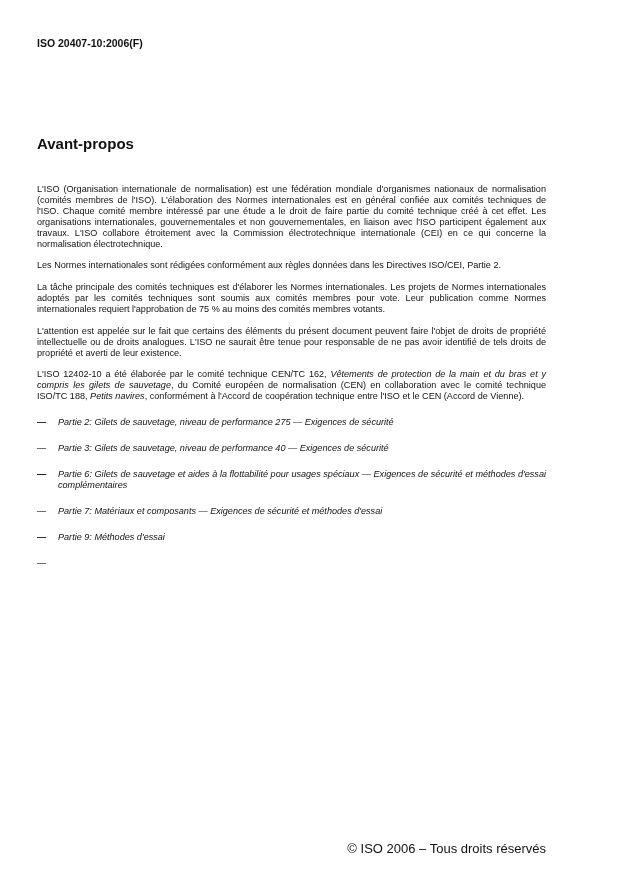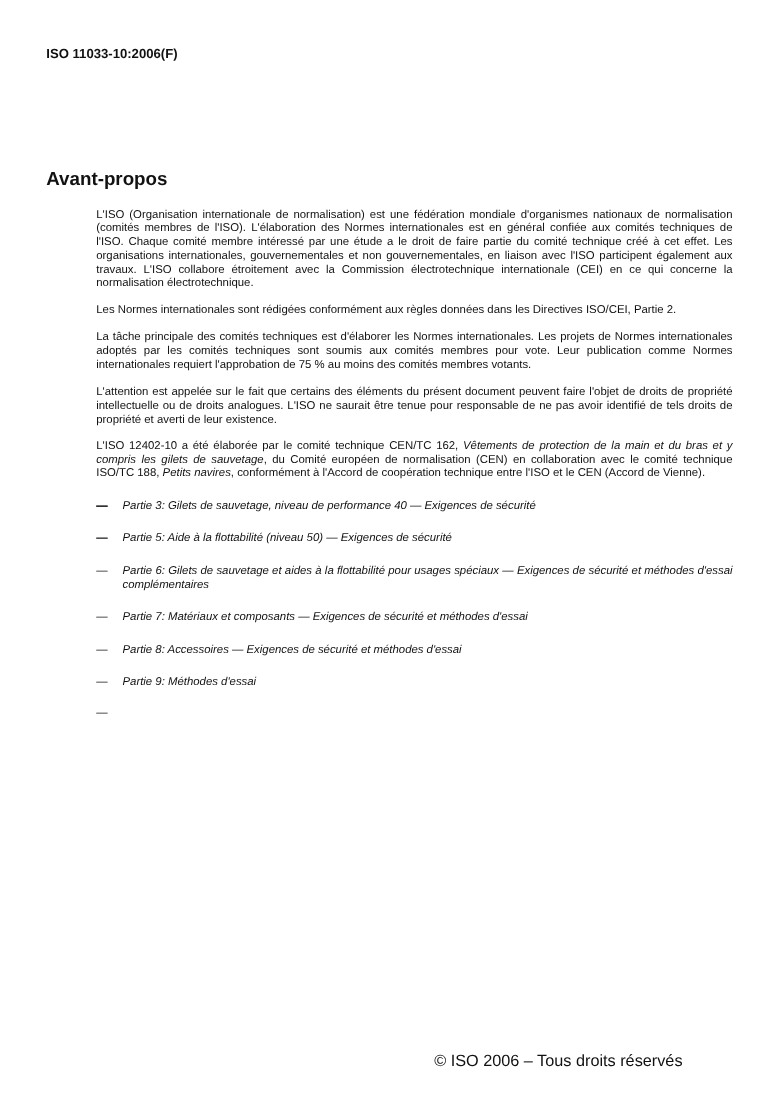--- a/index.html
+++ b/index.html
@@ -1,50 +1,50 @@
 <!DOCTYPE html>
 <html><head>
 <meta charset="utf-8">
 <style>
   html, body { margin: 0; padding: 0; background: #ffffff; }
   body { width: 619px; height: 877px; position: relative; overflow: hidden;
          font-family: "Liberation Sans", sans-serif; color: #111; }
   .header-id { position: absolute; left: 37px; top: 37px; font-size: 10.5px; font-weight: bold; }
   .heading { position: absolute; left: 37px; top: 135px; font-size: 15px; font-weight: bold; margin: 0; }
-  .content { position: absolute; left: 37px; top: 166px; width: 509px; font-size: 9.1px; line-height: 10.9px; margin-left: 40px; }
+  .content { position: absolute; left: 37px; top: 184px; width: 509px; font-size: 9.1px; line-height: 10.9px; }
   .content p { margin: 0 0 10.9px 0; text-align: justify; }
   .content p.last-left { text-align-last: left; }
   .parts { list-style: none; margin: 0; padding: 0; }
   .parts li { position: relative; padding-left: 21px; margin: 0 0 15px 0; font-style: italic; text-align: justify; }
   .parts li .dash { position: absolute; left: 0; top: 0; font-style: normal; }
   .footer-page { position: absolute; left: 37px; top: 888px; font-size: 9px; font-family: Liberation Mono, monospace; }
   .footer-copy { position: absolute; right: 73px; top: 841px; font-size: 13px; }
 </style>
 </head>
 <body>
 
-<div class="header-id">ISO 11033-10:2006(F)</div>
+<div class="header-id">ISO 20407-10:2006(F)</div>
 
 <h1 class="heading">Avant-propos</h1>
 
 <div class="content">
   <p class="last-left">L'ISO (Organisation internationale de normalisation) est une fédération mondiale d'organismes nationaux de normalisation (comités membres de l'ISO). L'élaboration des Normes internationales est en général confiée aux comités techniques de l'ISO. Chaque comité membre intéressé par une étude a le droit de faire partie du comité technique créé à cet effet. Les organisations internationales, gouvernementales et non gouvernementales, en liaison avec l'ISO participent également aux travaux. L'ISO collabore étroitement avec la Commission électrotechnique internationale (CEI) en ce qui concerne la normalisation électrotechnique.</p>
   <p class="last-left">Les Normes internationales sont rédigées conformément aux règles données dans les Directives ISO/CEI, Partie 2.</p>
   <p class="last-left">La tâche principale des comités techniques est d'élaborer les Normes internationales. Les projets de Normes internationales adoptés par les comités techniques sont soumis aux comités membres pour vote. Leur publication comme Normes internationales requiert l'approbation de 75 % au moins des comités membres votants.</p>
   <p class="last-left">L'attention est appelée sur le fait que certains des éléments du présent document peuvent faire l'objet de droits de propriété intellectuelle ou de droits analogues. L'ISO ne saurait être tenue pour responsable de ne pas avoir identifié de tels droits de propriété et averti de leur existence.</p>
   <p class="last-left"><span>L'ISO 12402-10 a été élaborée par le comité technique CEN/TC 162, </span><i>Vêtements de protection de la main et du bras et y compris les gilets de sauvetage</i><span>, du Comité européen de normalisation (CEN) en collaboration avec le comité technique ISO/TC 188, </span><i>Petits navires</i><span>, conformément à l'Accord de coopération technique entre l'ISO et le CEN (Accord de Vienne).</span></p>
 
   <ul class="parts">
     <li><span class="dash">—</span></li>
-    <li><span class="dash">—</span></li>
+    <li><span class="dash">—</span><span>Partie 2: Gilets de sauvetage, niveau de performance 275 — Exigences de sécurité</span></li>
     <li><span class="dash">—</span><span>Partie 3: Gilets de sauvetage, niveau de performance 40 — Exigences de sécurité</span></li>
     <li><span class="dash">—</span></li>
-    <li><span class="dash">—</span><span>Partie 5: Aide à la flottabilité (niveau 50) — Exigences de sécurité</span></li>
+    <li><span class="dash">—</span></li>
     <li><span class="dash">—</span><span>Partie 6: Gilets de sauvetage et aides à la flottabilité pour usages spéciaux — Exigences de sécurité et méthodes d'essai complémentaires</span></li>
     <li><span class="dash">—</span><span>Partie 7: Matériaux et composants — Exigences de sécurité et méthodes d'essai</span></li>
-    <li><span class="dash">—</span><span>Partie 8: Accessoires — Exigences de sécurité et méthodes d'essai</span></li>
+    <li><span class="dash">—</span></li>
     <li><span class="dash">—</span><span>Partie 9: Méthodes d'essai</span></li>
     <li><span class="dash">—</span></li>
   </ul>
 </div>
 
 <div class="footer-page">iv</div>
 <div class="footer-copy">© ISO 2006 – Tous droits réservés</div>
 
 </body></html>

